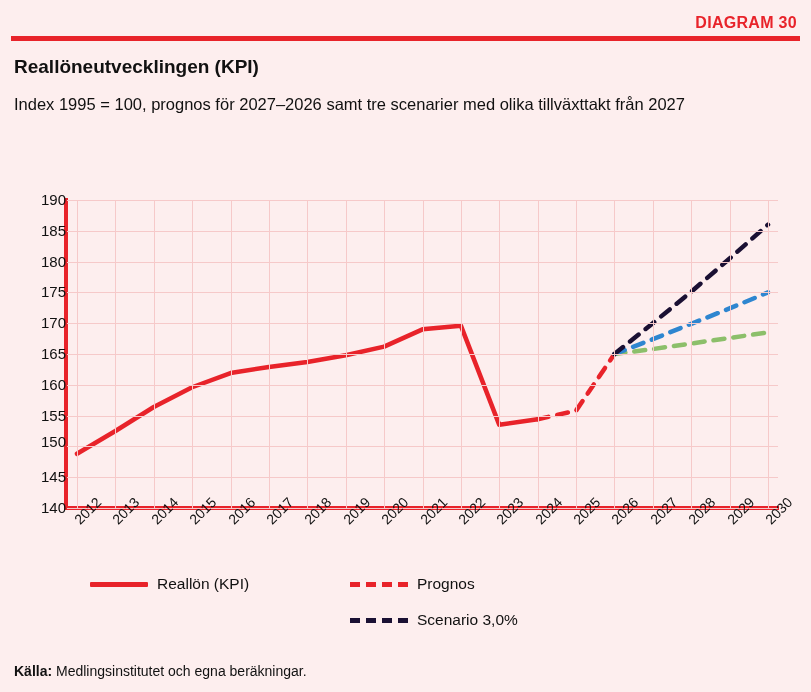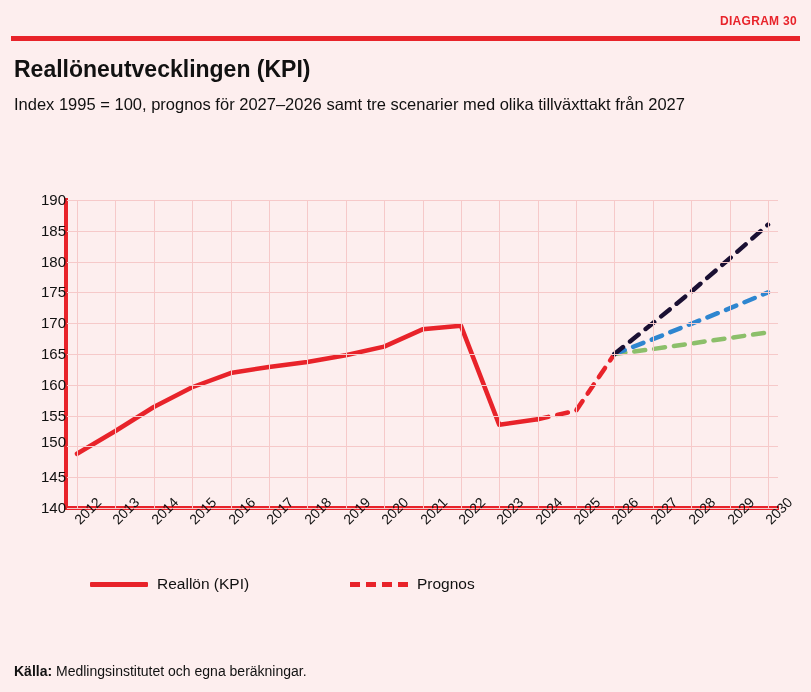--- a/index.html
+++ b/index.html
@@ -9,32 +9,32 @@
     font-family:"Liberation Sans", sans-serif;
     color:#1b1b1b;
     overflow:hidden;
     position:relative;
   }
   .diagram-label{
     position:absolute;
     top:14px;right:14px;
     color:#e8232a;
     font-weight:bold;
-    font-size:12px;
+    font-size:16px;
     letter-spacing:0.3px;
   }
   .top-rule{
     position:absolute;
     left:11px;right:11px;top:36px;
     height:5px;background:#e8232a;
   }
   .title{
     position:absolute;
     left:14px;top:56px;
-    font-size:23px;font-weight:bold;
+    font-size:19px;font-weight:bold;
     color:#111;
   }
   .subtitle{
     position:absolute;
     left:14px;top:92px;
     width:760px;
     font-size:16.5px;
     line-height:1.55;
     color:#111;
   }
@@ -205,18 +205,22 @@
 
 <div class="legend" id="legend">
     <div class="legend-item" style="left: 90px; top: 0px;">
       <span class="swatch solid" style="background: rgb(232, 35, 42);"></span>
       <span>Reallön (KPI)</span>
     </div>
     <div class="legend-item" style="left: 350px; top: 0px;">
       <span class="swatch" style="height: 0px; border-top: 5px dashed rgb(232, 35, 42);"></span>
       <span>Prognos</span>
     </div>
+    <div class="legend-item" style="left: 350px; top: 36px;">
+      <span class="swatch" style="height: 0px; border-top: 5px dashed rgb(26, 16, 51);"></span>
+      <span>Scenario 3,0%</span>
+    </div>
   </div>
 
 <div class="source">
   <b>Källa:</b>
   <span>Medlingsinstitutet och egna beräkningar.</span>
 </div>
 
 </body></html>

